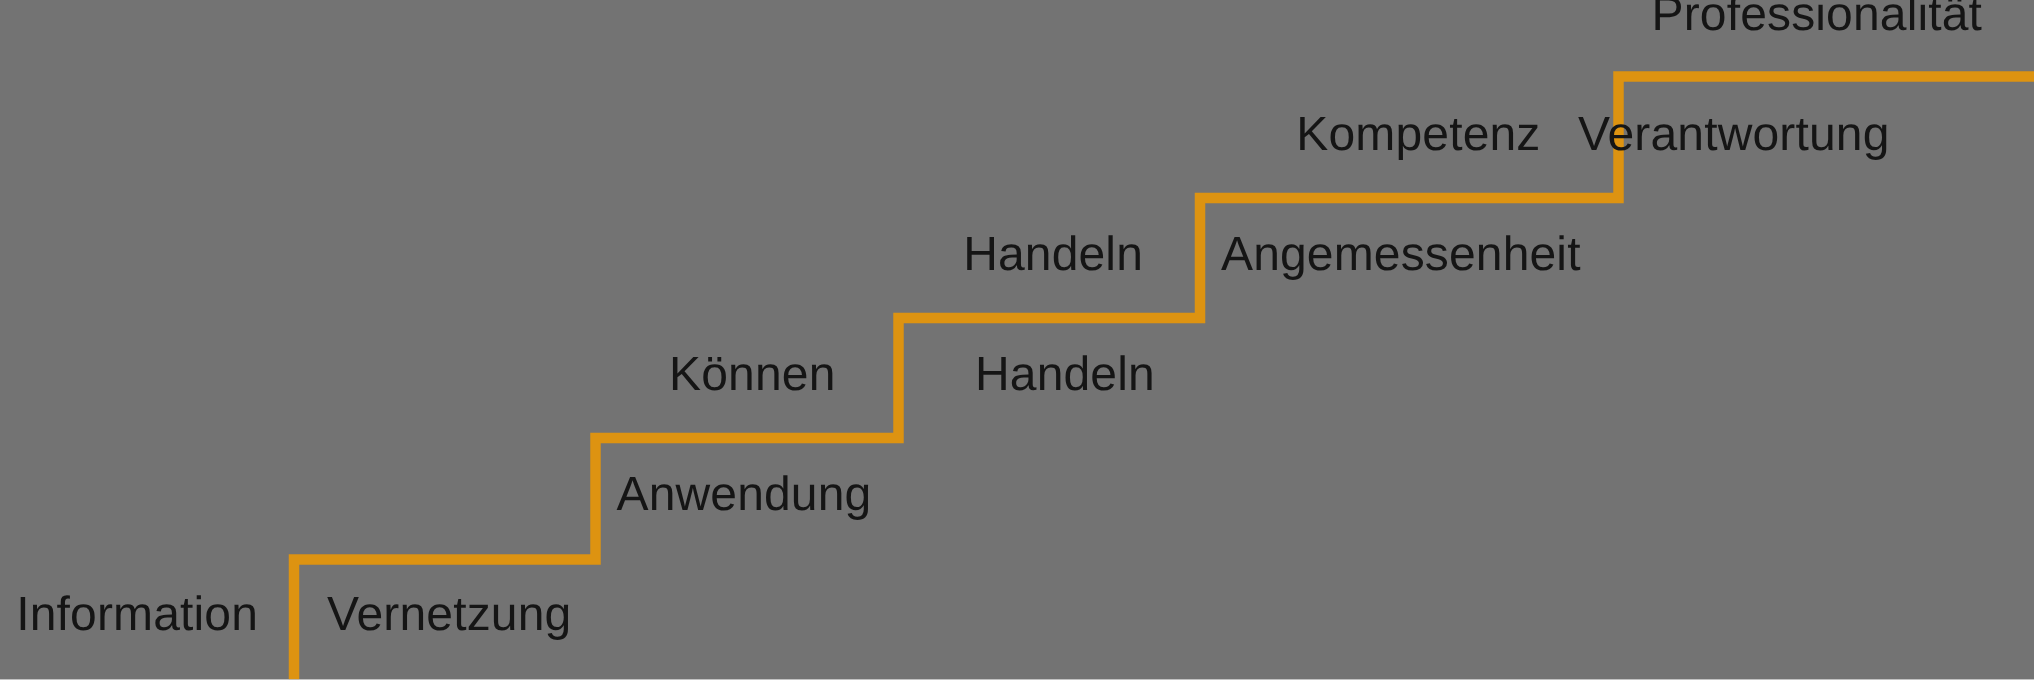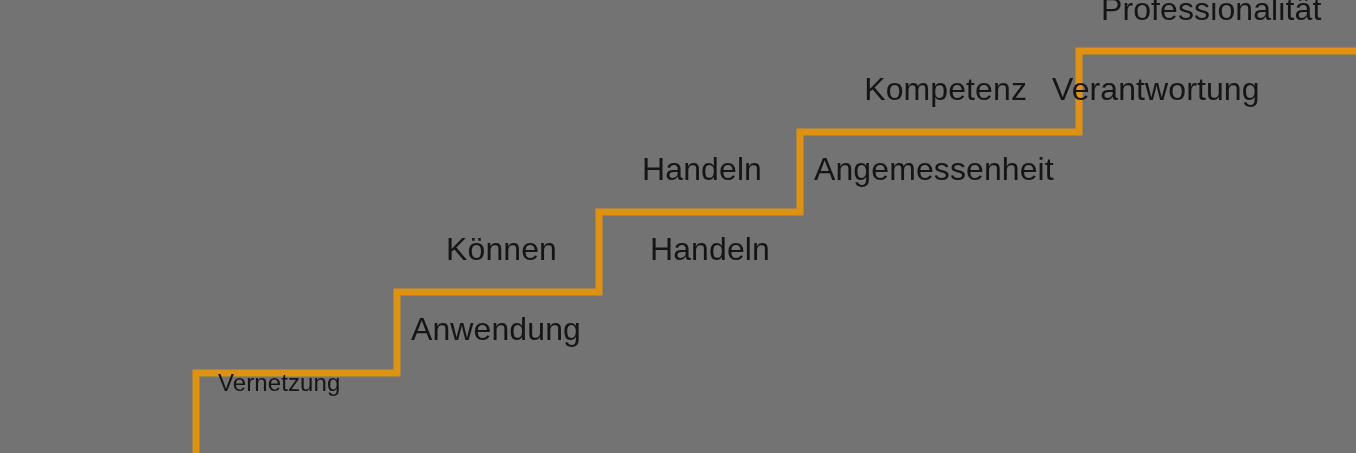--- a/index.html
+++ b/index.html
@@ -46,21 +46,22 @@
 <body>
 
 <div id="stage" style="width: 1356px; height: 453px; background: #737373;">
 
   <svg id="staircase-svg" viewBox="0 0 1356 453" preserveAspectRatio="none" xmlns="http://www.w3.org/2000/svg">
     <path id="staircase-path" fill="none" stroke="#dd9311" stroke-width="7" stroke-linecap="butt" stroke-linejoin="miter" d="M 196,453 L 196,373 L 397,373 L 397,292 L 599,292 L 599,212 L 800,212 L 800,132 L 1079,132 L 1079,51 L 1356,51"></path>
   </svg>
 
   <div class="step-label label-right" id="top-label" style="left: 1101px; top: -7px; color: rgb(21, 21, 21); font-size: 32px;">Professionalität</div>
 
-  <div class="step-label label-right" id="s0-activity" style="left: 218px; top: 371px; color: rgb(21, 21, 21); font-size: 24px;">Vernetzung</div>
+  <div class="step-label label-left" id="s0-outcome" style="left: 172px; top: 393px; color: rgb(21, 21, 21); font-size: 32px;">Information</div>
+  <div class="step-label label-right" id="s0-activity" style="left: 218px; top: 393px; color: rgb(21, 21, 21); font-size: 32px;">Vernetzung</div>
 
   <div class="step-label label-right" id="s1-activity" style="left: 411px; top: 313px; color: rgb(21, 21, 21); font-size: 32px;">Anwendung</div>
 
   <div class="step-label label-left" id="s2-outcome" style="left: 557px; top: 233px; color: rgb(21, 21, 21); font-size: 32px; text-align: center;">Können</div>
   <div class="step-label label-right" id="s2-activity" style="left: 650px; top: 233px; color: rgb(21, 21, 21); font-size: 32px;">Handeln</div>
 
   <div class="step-label label-left" id="s3-outcome" style="left: 762px; top: 153px; color: rgb(21, 21, 21); font-size: 32px; text-align: right;">Handeln</div>
   <div class="step-label label-right" id="s3-activity" style="left: 814px; top: 153px; color: rgb(21, 21, 21); font-size: 32px; text-align: right;">Angemessenheit</div>
 
   <div class="step-label label-left" id="s4-outcome" style="left: 1027px; top: 73px; color: rgb(21, 21, 21); font-size: 32px;">Kompetenz</div>

